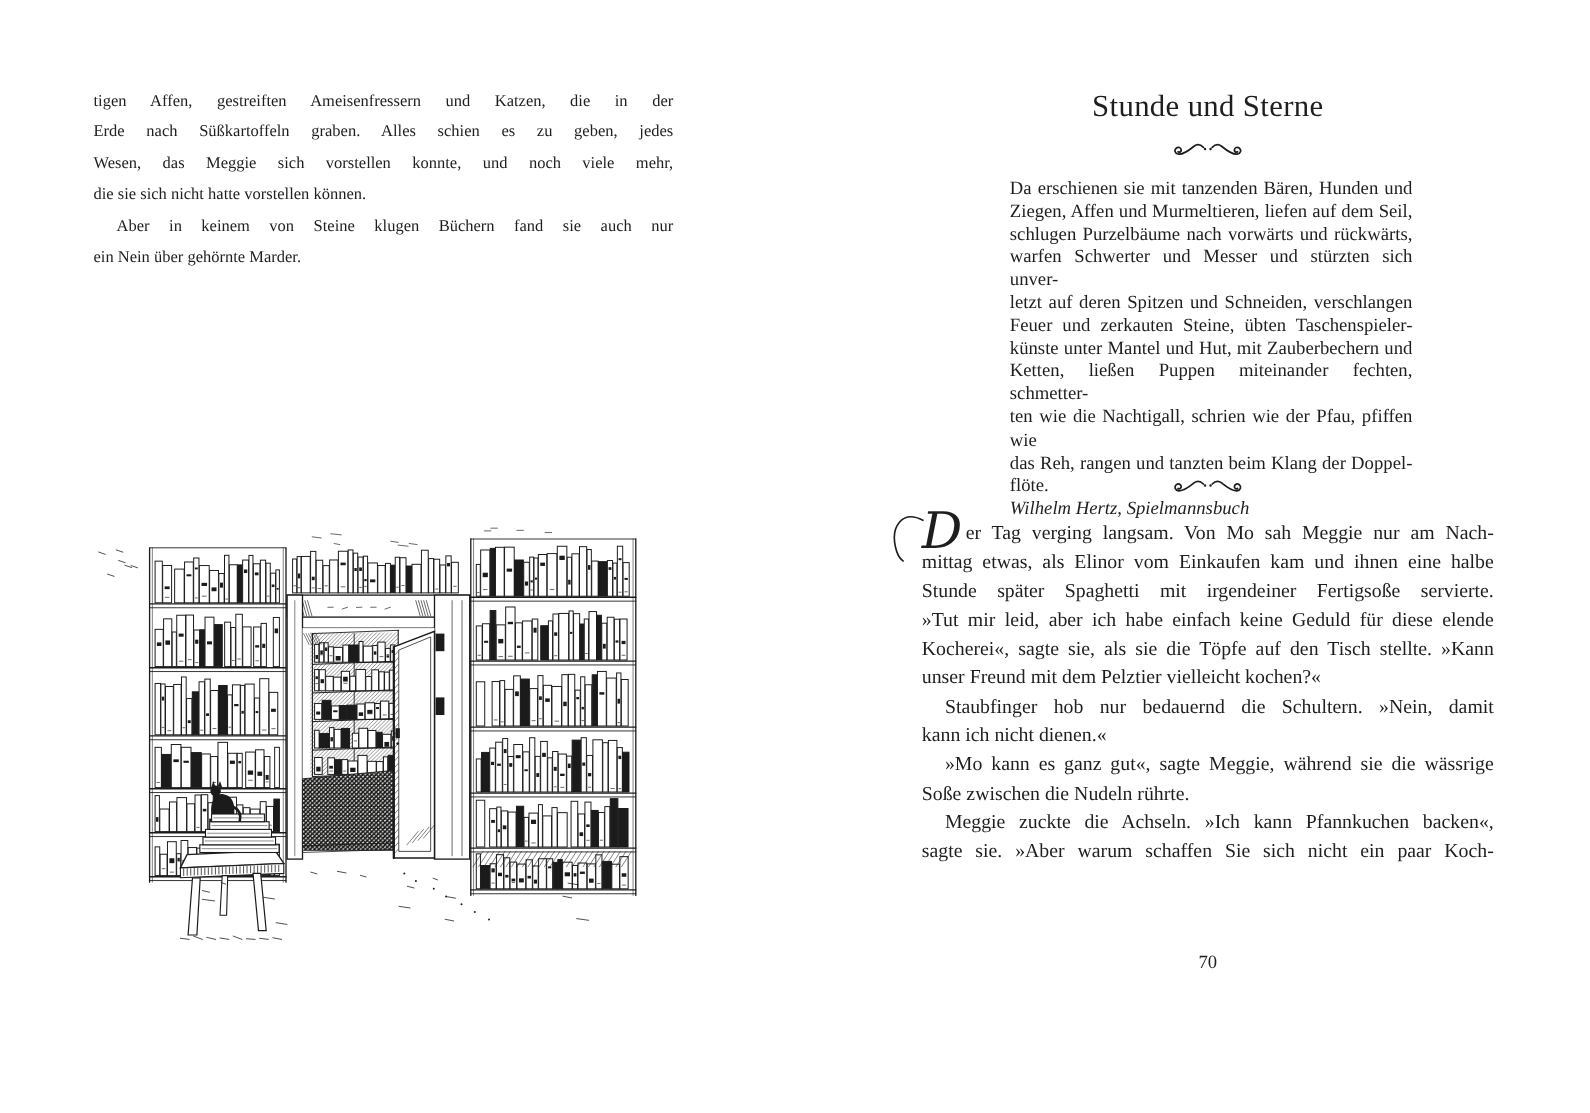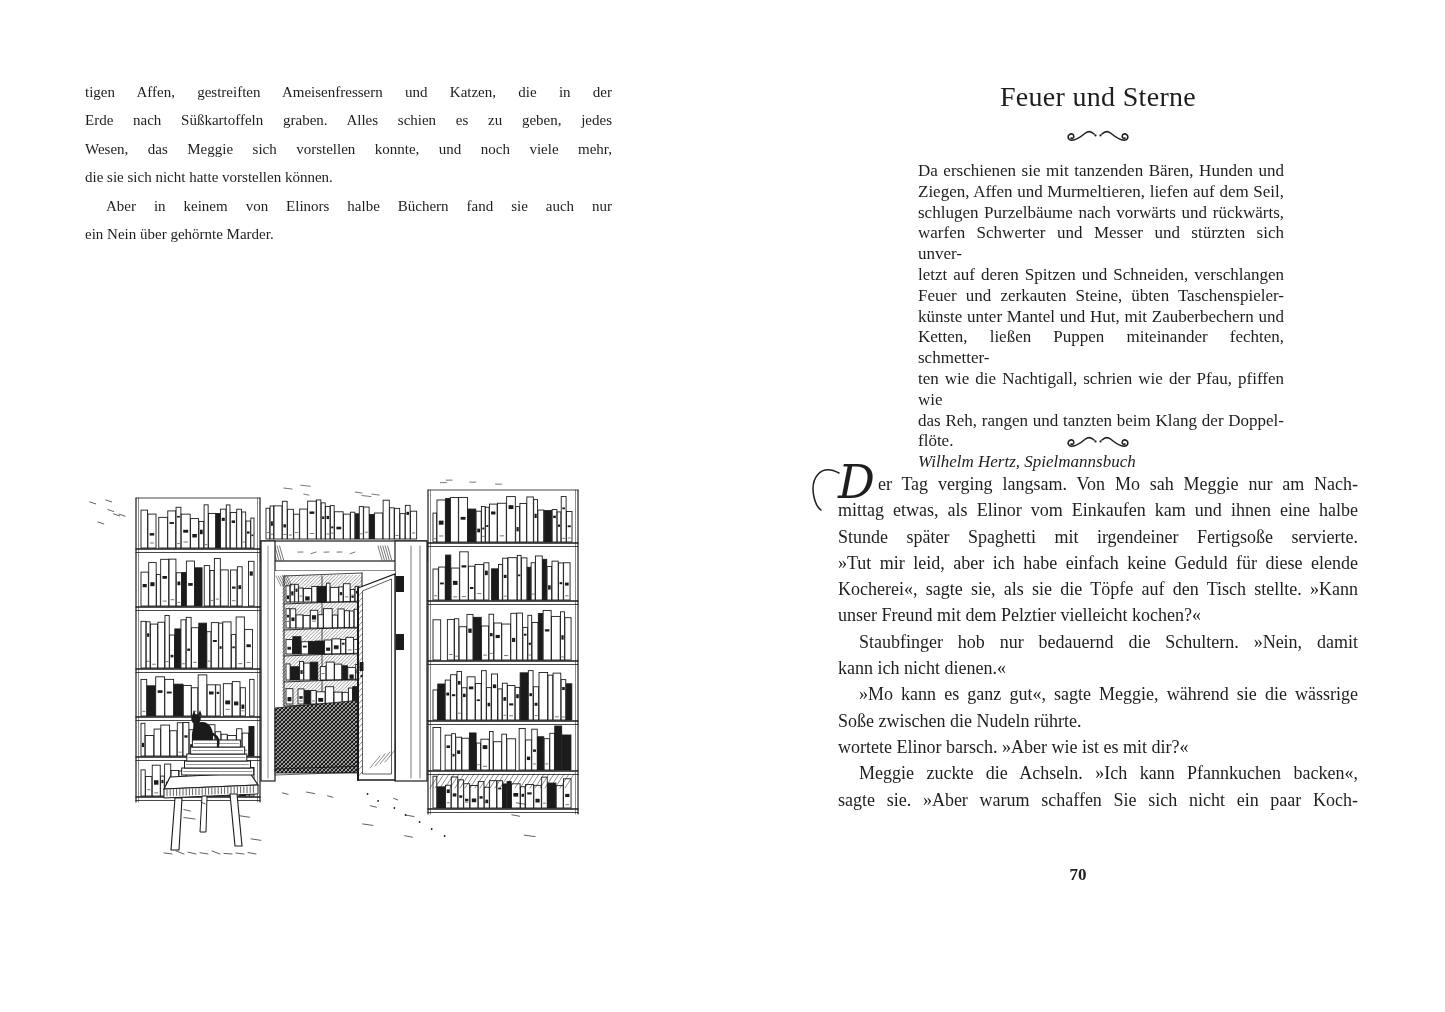--- a/index.html
+++ b/index.html
@@ -14,37 +14,37 @@
   .textcol .line.end{text-align-last:left;}
   .textcol .line.ind{text-indent:21px;}
   .left-text{left:85px;top:78px;width:527px;font-size:15px;line-height:28.4px;}
   .body-text{left:838px;top:471px;width:520px;font-size:18px;line-height:26.3px;}
   .epigraph{left:918px;top:161px;width:366px;font-size:17px;line-height:20.8px;}
   .epigraph .attr{font-style:italic;text-align:right;text-align-last:left;}
   .chapter-title{left:838px;top:82px;width:520px;text-align:center;font-size:28px;line-height:30px;letter-spacing:0.3px;}
   .ornament{left:838px;width:520px;text-align:center;}
   .orn1{top:129px;}
   .orn2{top:435px;}
-  .page-number{left:818px;top:864px;width:520px;text-align:center;font-size:17px;line-height:22px;font-weight:bold;}
+  .page-number{left:838px;top:864px;width:520px;text-align:center;font-size:17px;line-height:22px;}
   
   .line.first{position:relative;}
   .dcap{font-size:46px;font-style:italic;line-height:0;vertical-align:-8px;margin-right:3px;font-family:"DejaVu Serif","Liberation Serif",serif;}
   .swash{position:absolute;left:-27px;top:-5px;}
   
   .illu{left:82px;top:476px;}
 </style>
 </head>
 <body>
 
 <div class="abs textcol left-text" id="leftText">
     <div class="line">tigen Affen, gestreiften Ameisenfressern und Katzen, die in der</div>
     <div class="line">Erde nach Süßkartoffeln graben. Alles schien es zu geben, jedes</div>
     <div class="line">Wesen, das Meggie sich vorstellen konnte, und noch viele mehr,</div>
     <div class="line end">die sie sich nicht hatte vorstellen können.</div>
-    <div class="line ind">Aber in keinem von Elinors halbe Büchern fand sie auch nur</div>
+    <div class="line ind">Aber in keinem von Steine klugen Büchern fand sie auch nur</div>
     <div class="line end">ein Nein über gehörnte Marder.</div>
   </div>
 
 <div class="abs illu">
   <svg id="illuSvg" width="508" height="380" viewBox="-48 0 508 380">
     <defs>
       <pattern id="dense" width="4" height="4" patternUnits="userSpaceOnUse">
         <rect width="4" height="4" fill="#efede8"></rect>
         <path d="M-1,5 L5,-1" stroke="#181818" stroke-width="1.5"></path>
         <path d="M-1,-1 L5,5" stroke="#181818" stroke-width="1.1"></path>
@@ -835,21 +835,21 @@
         <line x1="58" y1="376.176634747535" x2="66" y2="378" stroke="#1b1b1b" stroke-width="0.7" stroke-linecap="round"></line>
         <line x1="70" y1="376.7016052007675" x2="78" y2="378" stroke="#1b1b1b" stroke-width="0.7" stroke-linecap="round"></line>
         <line x1="82" y1="375.0182579755783" x2="90" y2="378" stroke="#1b1b1b" stroke-width="0.7" stroke-linecap="round"></line>
         <line x1="94" y1="377.3935179300606" x2="102" y2="378" stroke="#1b1b1b" stroke-width="0.7" stroke-linecap="round"></line>
         <line x1="106" y1="377.0027607679367" x2="114" y2="378" stroke="#1b1b1b" stroke-width="0.7" stroke-linecap="round"></line>
         <line x1="118" y1="376.50608003139496" x2="126" y2="378" stroke="#1b1b1b" stroke-width="0.7" stroke-linecap="round"></line>
       </g>
   </svg>
 </div>
 
-<div class="abs chapter-title">Feuer und Sterne</div>
+<div class="abs chapter-title">Stunde und Sterne</div>
 
 <div class="abs ornament orn1">
   <svg width="66" height="20" viewBox="0 0 66 20">
     <g stroke="#1e1e1e" fill="none" stroke-width="1.6" stroke-linecap="round">
       <path d="M29,5 C26,2 23,2 20.5,4 C15,8.5 10,11.5 6.5,11.2 C3,10.8 2.2,7.4 4.4,5.6 C6.2,4.2 8.6,5 8.8,7.2 C9,9 7.2,9.8 6,9"></path>
       <circle cx="30.5" cy="6.4" r="1.1" fill="#1e1e1e" stroke="none"></circle>
       <g transform="translate(66,0) scale(-1,1)">
         <path d="M29,5 C26,2 23,2 20.5,4 C15,8.5 10,11.5 6.5,11.2 C3,10.8 2.2,7.4 4.4,5.6 C6.2,4.2 8.6,5 8.8,7.2 C9,9 7.2,9.8 6,9"></path>
         <circle cx="30.5" cy="6.4" r="1.1" fill="#1e1e1e" stroke="none"></circle>
       </g>
@@ -881,18 +881,17 @@
       </svg><span class="dcap">D</span><span>er Tag verging langsam. Von Mo sah Meggie nur am Nach-</span></div>
     <div class="line">mittag etwas, als Elinor vom Einkaufen kam und ihnen eine halbe</div>
     <div class="line">Stunde später Spaghetti mit irgendeiner Fertigsoße servierte.</div>
     <div class="line">»Tut mir leid, aber ich habe einfach keine Geduld für diese elende</div>
     <div class="line">Kocherei«, sagte sie, als sie die Töpfe auf den Tisch stellte. »Kann</div>
     <div class="line end">unser Freund mit dem Pelztier vielleicht kochen?«</div>
     <div class="line ind">Staubfinger hob nur bedauernd die Schultern. »Nein, damit</div>
     <div class="line end">kann ich nicht dienen.«</div>
     <div class="line ind">»Mo kann es ganz gut«, sagte Meggie, während sie die wässrige</div>
     <div class="line end">Soße zwischen die Nudeln rührte.</div>
-    <div class="line end">wortete Elinor barsch. »Aber wie ist es mit dir?«</div>
     <div class="line ind">Meggie zuckte die Achseln. »Ich kann Pfannkuchen backen«,</div>
     <div class="line">sagte sie. »Aber warum schaffen Sie sich nicht ein paar Koch-</div>
   </div>
 
 <div class="abs page-number">70</div>
 
 </body></html>

